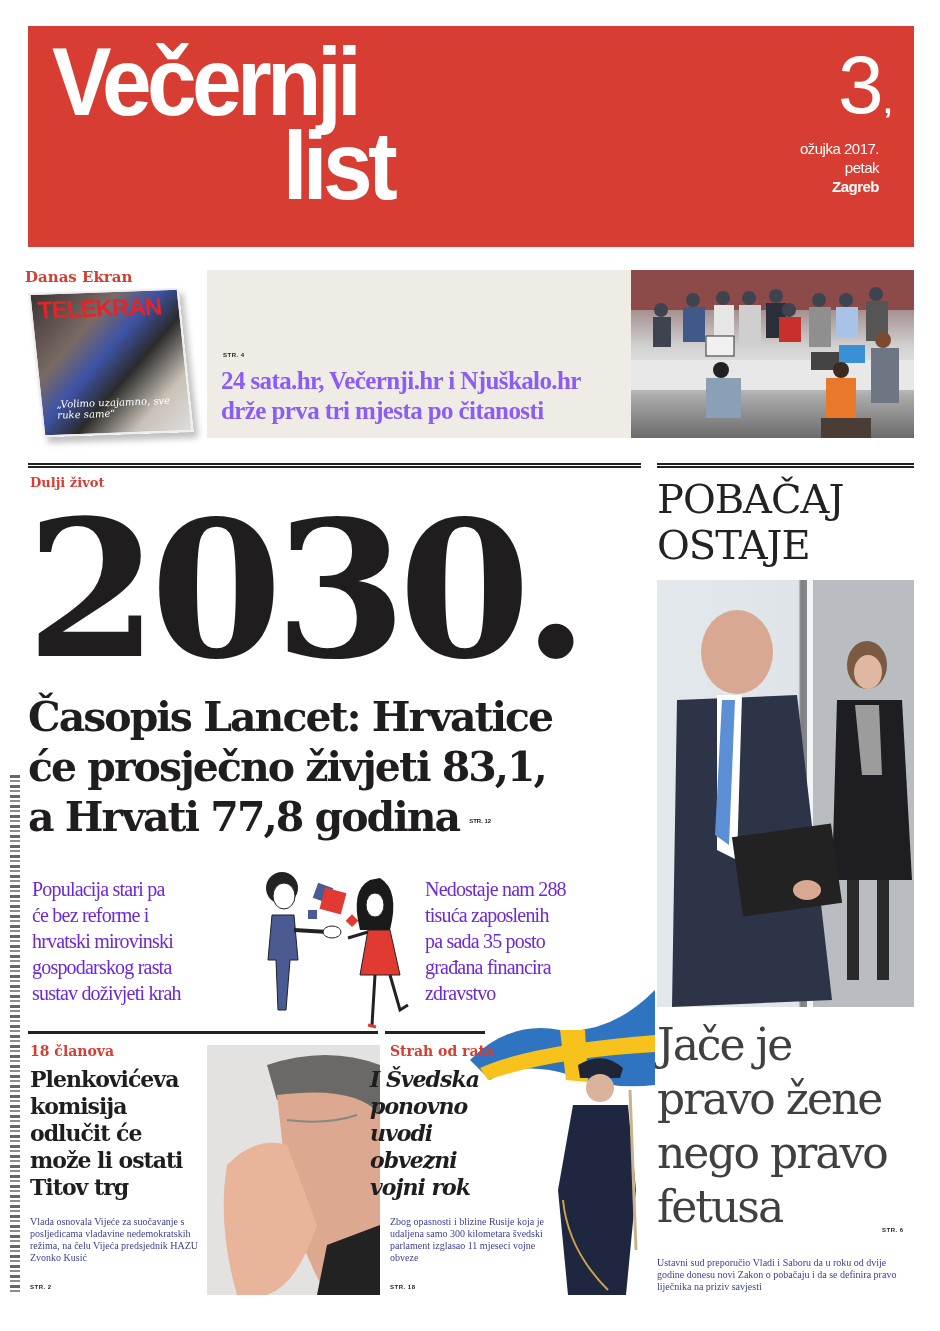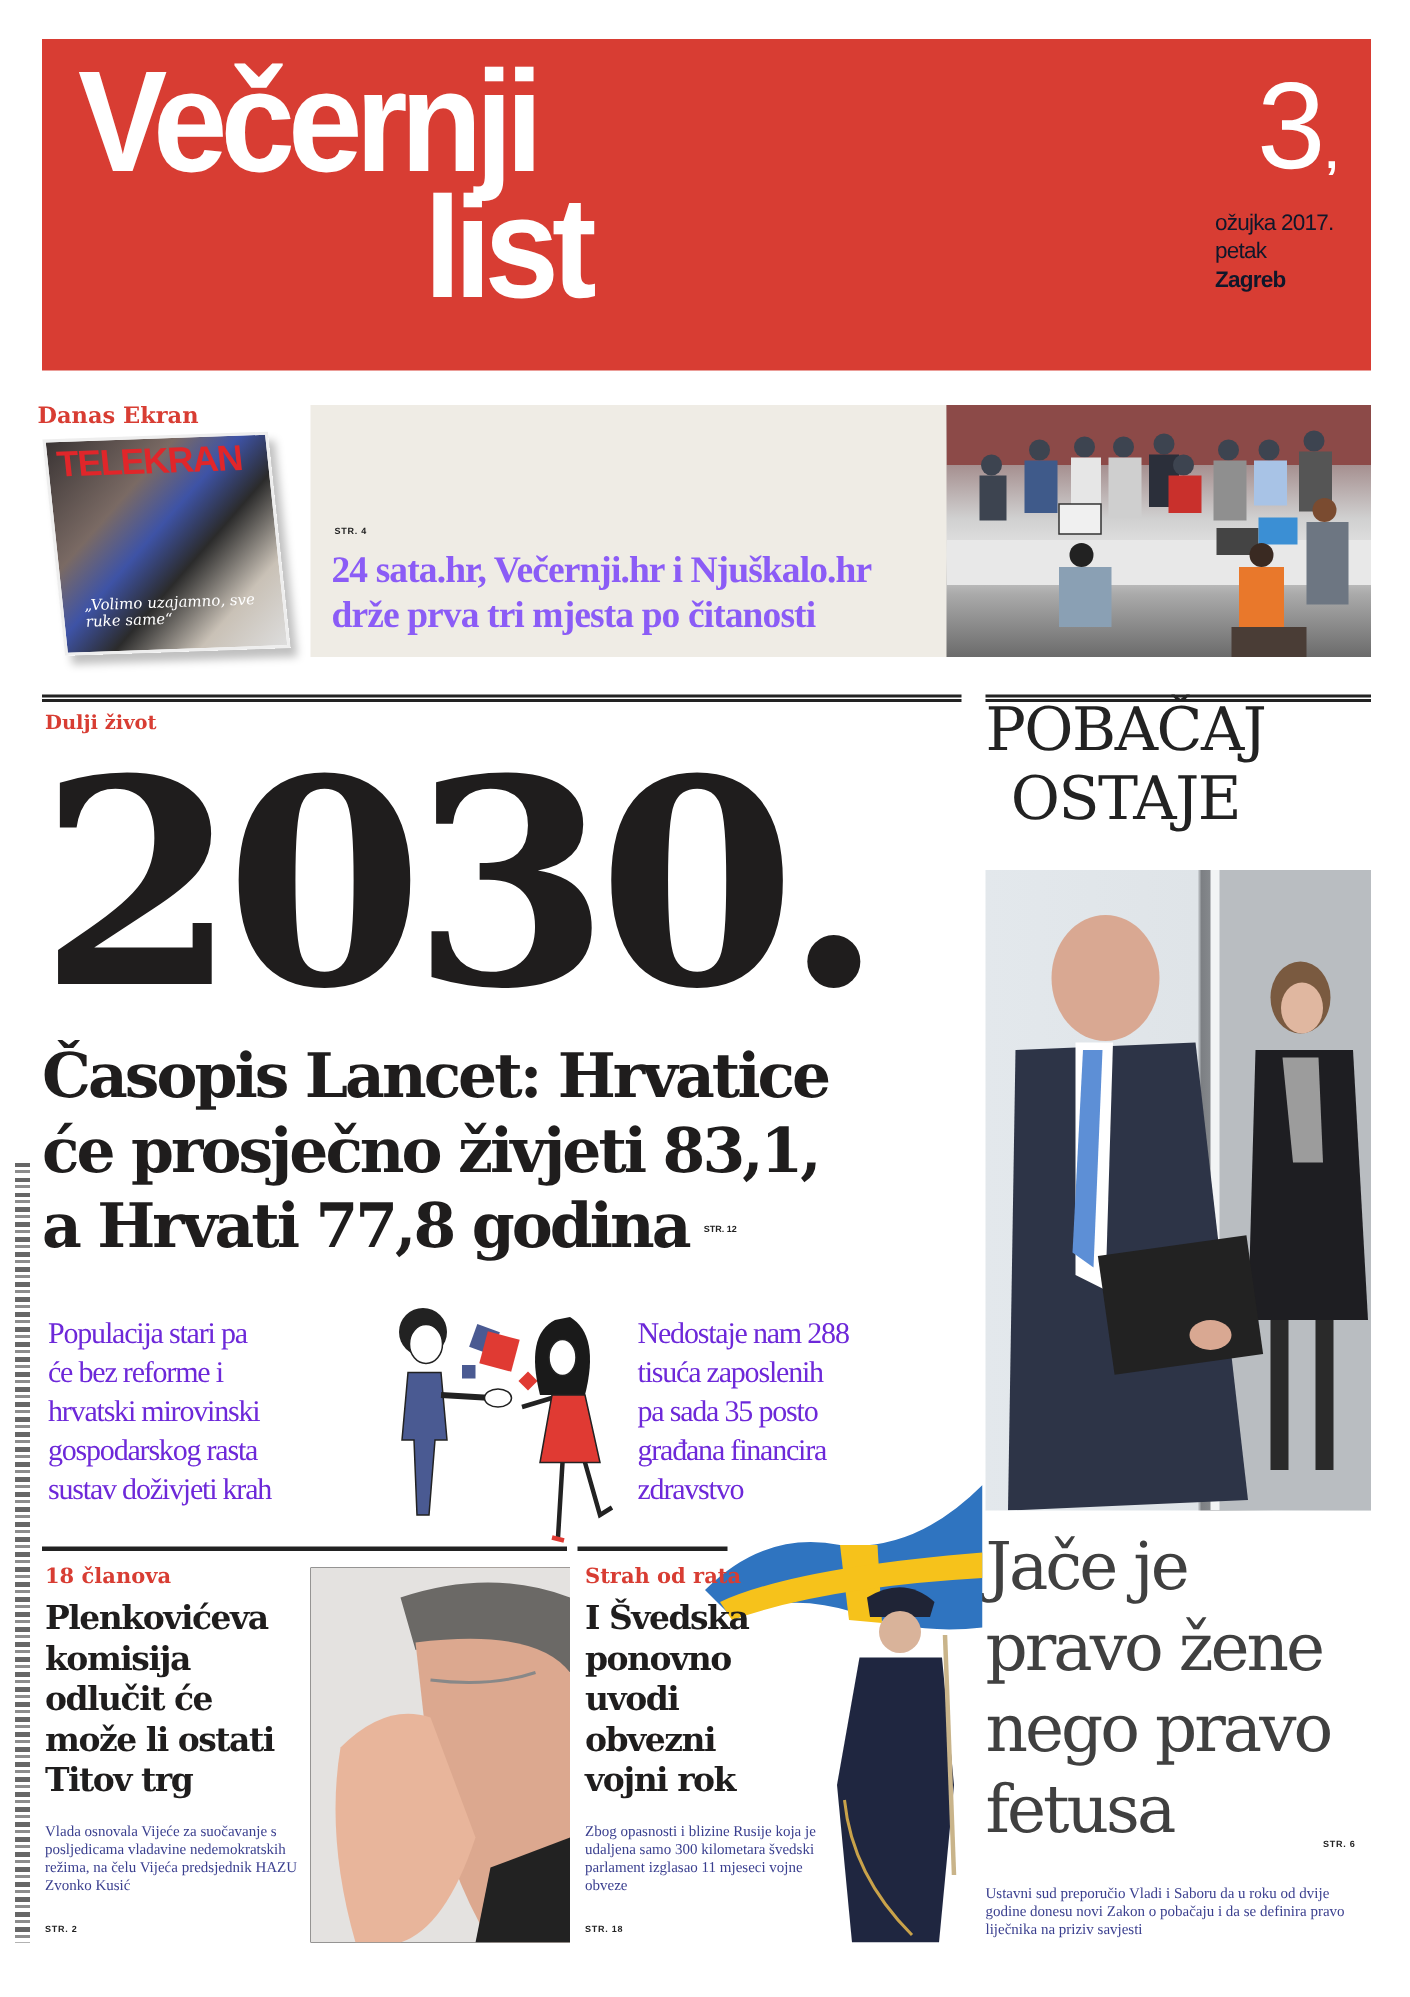--- a/index.html
+++ b/index.html
@@ -7,21 +7,21 @@
   body { position: relative; font-family: "DejaVu Serif", serif; color: #1d1d1d; }
   .abs { position: absolute; }
 
   
   .masthead { left: 28px; top: 26px; width: 886px; height: 221px; background: #d83d33; }
   .logo { left: 24px; top: 14px; color: #fff; font-family: "Liberation Sans", sans-serif; font-weight: bold;
           font-size: 96px; line-height: 84px; letter-spacing: -5px; transform: scaleX(0.93); transform-origin: left top; }
   .logo .l2 { display: block; padding-left: 248px; }
   .date-num { right: 22px; top: 14px; color: #fff; font-family: "Liberation Sans", sans-serif; font-size: 82px; line-height: 90px; font-weight: normal; }
   .date-num .comma { font-size: 30px; font-weight: bold; }
-  .date-txt { right: 25px; top: 113px; color: #0f172a; font-family: "Liberation Sans", sans-serif; font-size: 15px; line-height: 19px; letter-spacing: -0.5px; }
+  .date-txt { right: 35px; top: 113px; color: #ffffff; font-family: "Liberation Sans", sans-serif; font-size: 15px; line-height: 19px; text-align: right; letter-spacing: -0.5px; }
   .date-txt .city { font-weight: bold; }
 
   
   .kicker { font-family: "Liberation Sans", sans-serif; font-weight: bold; color: #d83d33; }
   .danas { left: 25px; top: 268px; font-size: 15px; font-family: "DejaVu Serif", serif; }
   .mag { left: 36px; top: 290px; width: 150px; height: 145px; transform: rotate(-6deg) skewY(4deg);
          background: linear-gradient(135deg,#3a3434 0%,#7a6a64 30%,#3e53a6 45%,#2b2b2b 60%,#c9c1b6 80%,#ddd 100%);
          box-shadow: 4px 6px 6px rgba(0,0,0,0.25); border: 2px solid #eee; }
   .mag-title { position: absolute; left: 6px; top: 2px; color: #e0262a; font-family: "Liberation Sans", sans-serif; font-weight: bold; font-size: 24px; letter-spacing: -1px; }
   .mag-sub { position: absolute; left: 14px; bottom: 14px; color: #fff; font-size: 10px; font-style: italic; }
@@ -49,21 +49,21 @@
   .deck { font-family: Liberation Serif, serif; font-size: 20px; line-height: 26px; color: #6d28d9; letter-spacing: -0.8px; }
   .deck-left { left: 32px; top: 876px; width: 230px; }
   .deck-right { left: 425px; top: 876px; width: 215px; }
 
   
   .cartoon { left: 250px; top: 860px; width: 180px; height: 175px; }
 
   .thin-rule { height: 3px; background: #222; }
 
   
-  .pob-title { left: 657px; top: 464px; font-family: "DejaVu Serif", serif; font-size: 40px; line-height: 46px; color: #222; letter-spacing: -1px; text-align: center; }
+  .pob-title { left: 657px; top: 476px; font-family: "DejaVu Serif", serif; font-size: 40px; line-height: 46px; color: #222; letter-spacing: -1px; }
   .pob-photo { left: 657px; top: 580px; width: 257px; height: 427px; overflow: hidden;
      background: linear-gradient(90deg,#e3e8ec 0%,#dfe4e8 55%,#7c7f83 56%,#c9cdd0 75%,#b8bcc0 100%); }
   .jace { left: 657px; top: 1018px; font-family: "DejaVu Serif", serif; font-size: 44px; line-height: 54px; color: #404040; letter-spacing: -2px; }
   .jace-pg { left: 882px; top: 1227px; }
   .jace-body { left: 657px; top: 1257px; width: 258px; font-family: "Liberation Serif", serif; font-size: 10px; line-height: 12px; color: #3a3f8f; }
 
   
   .kick-sm { font-family: "DejaVu Serif", serif; font-weight: bold; color: #d83d33; font-size: 14px; }
   .story-head { font-family: "DejaVu Serif", serif; font-weight: bold; font-size: 22px; line-height: 27px; color: #1f1d1d; letter-spacing: -1px; }
   .story-body { font-family: "Liberation Serif", serif; font-size: 10px; line-height: 12px; color: #3a3f8f; }
@@ -246,21 +246,21 @@
 </div>
 
 <div class="abs flag">
   <svg width="185" height="100" viewBox="0 0 185 100">
     <path d="M0 70 Q40 30 90 40 Q140 45 185 0 L185 95 Q140 100 100 85 Q50 70 20 90 Z" fill="#2f74c0"></path>
     <path d="M90 40 L115 40 L118 92 L96 90 Z" fill="#f6c21b"></path>
     <path d="M10 78 Q60 55 185 45 L185 62 Q80 68 18 90 Z" fill="#f6c21b"></path>
   </svg>
 </div>
 <div class="abs kick-sm" style="left:390px; top:1043px;">Strah od rata</div>
-<div class="abs story-head" style="left:390px; top:1066px; width:150px;">
+<div class="abs story-head" style="left:370px; top:1066px; width:150px;font-style:italic;">
   <div>I Švedska</div>
   <div>ponovno</div>
   <div>uvodi</div>
   <div>obvezni</div>
   <div>vojni rok</div>
 </div>
 <div class="abs story-body" style="left:390px; top:1216px; width:155px;">Zbog opasnosti i blizine Rusije koja je udaljena samo 300 kilometara švedski parlament izglasao 11 mjeseci vojne obveze</div>
 <div class="abs pg" style="left:390px; top:1284px;">STR. 18</div>
 <div class="abs soldier">
   <svg width="95" height="245" viewBox="0 0 95 245">

